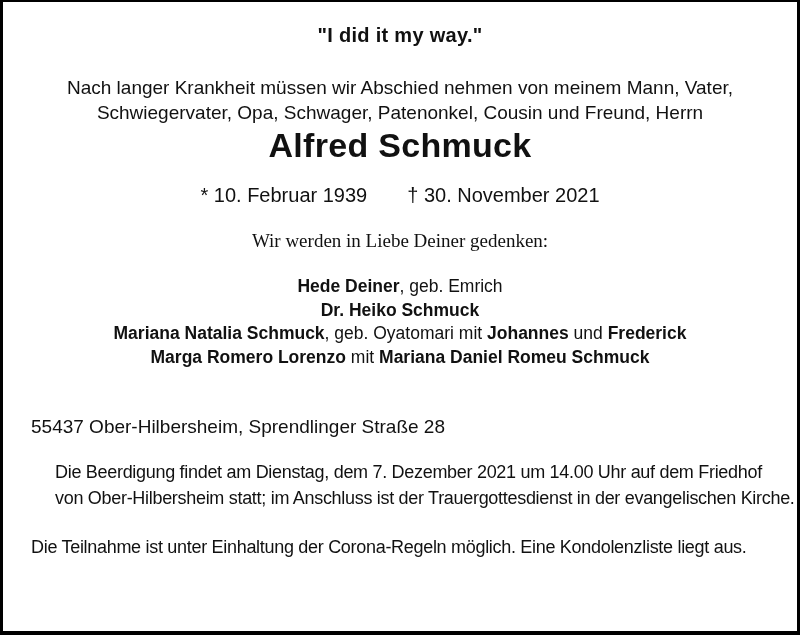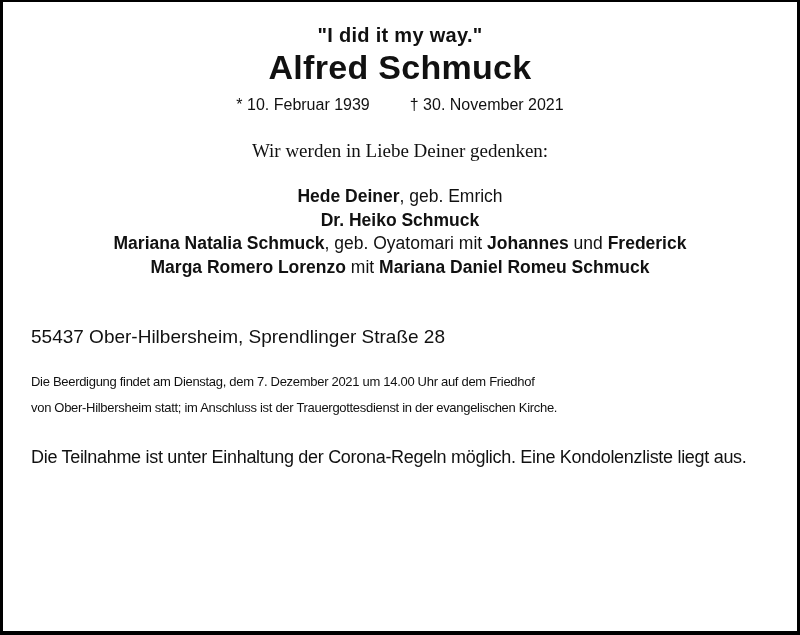--- a/index.html
+++ b/index.html
@@ -36,22 +36,22 @@
     line-height: 25px;
   }
   .deceased-name {
     margin-top: 2px;
     font-size: 34px;
     font-weight: bold;
     line-height: 36px;
     letter-spacing: 0.3px;
   }
   .dates {
-    margin-top: 8px;
-    font-size: 16px;
+    margin-top: 20px;
+    font-size: 20px;
     line-height: 24px;
   }
   .dates .death { margin-left: 40px; }
   .remembrance {
     margin-top: 22px;
     font-size: 19px;
     line-height: 24px;
     font-family: Liberation Serif, serif;
   }
   .mourners {
@@ -59,38 +59,43 @@
     font-size: 17.5px;
     line-height: 23.5px;
   }
   .address {
     margin-top: 46px;
     font-size: 19px;
     line-height: 24px;
   }
   .funeral-info {
     margin-top: 20px;
-    font-size: 13px;
+    font-size: 18px;
     line-height: 26px;
     letter-spacing: -0.3px;
+    margin-left: 24px;
   }
   .corona-note {
     margin-top: 24px;
     font-size: 18px;
     line-height: 24px;
     letter-spacing: -0.3px;
   }
 </style>
 </head>
 <body>
 
 <div class="page">
 
   <div class="motto center nowrap">"I did it my way."</div>
 
+  <div class="intro center">
+    <div class="nowrap">Nach langer Krankheit müssen wir Abschied nehmen von meinem Mann, Vater,</div>
+    <div class="nowrap">Schwiegervater, Opa, Schwager, Patenonkel, Cousin und Freund, Herrn</div>
+  </div>
 
   <div class="deceased-name center nowrap">Alfred Schmuck</div>
 
   <div class="dates center nowrap"><span class="birth">* 10. Februar 1939</span><span class="death">† 30. November 2021</span></div>
 
   <div class="remembrance center nowrap">Wir werden in Liebe Deiner gedenken:</div>
 
   <div class="mourners center">
     <div class="nowrap"><span class="bold">Hede Deiner</span><span>, geb. Emrich</span></div>
     <div class="nowrap"><span class="bold">Dr. Heiko Schmuck</span></div>

